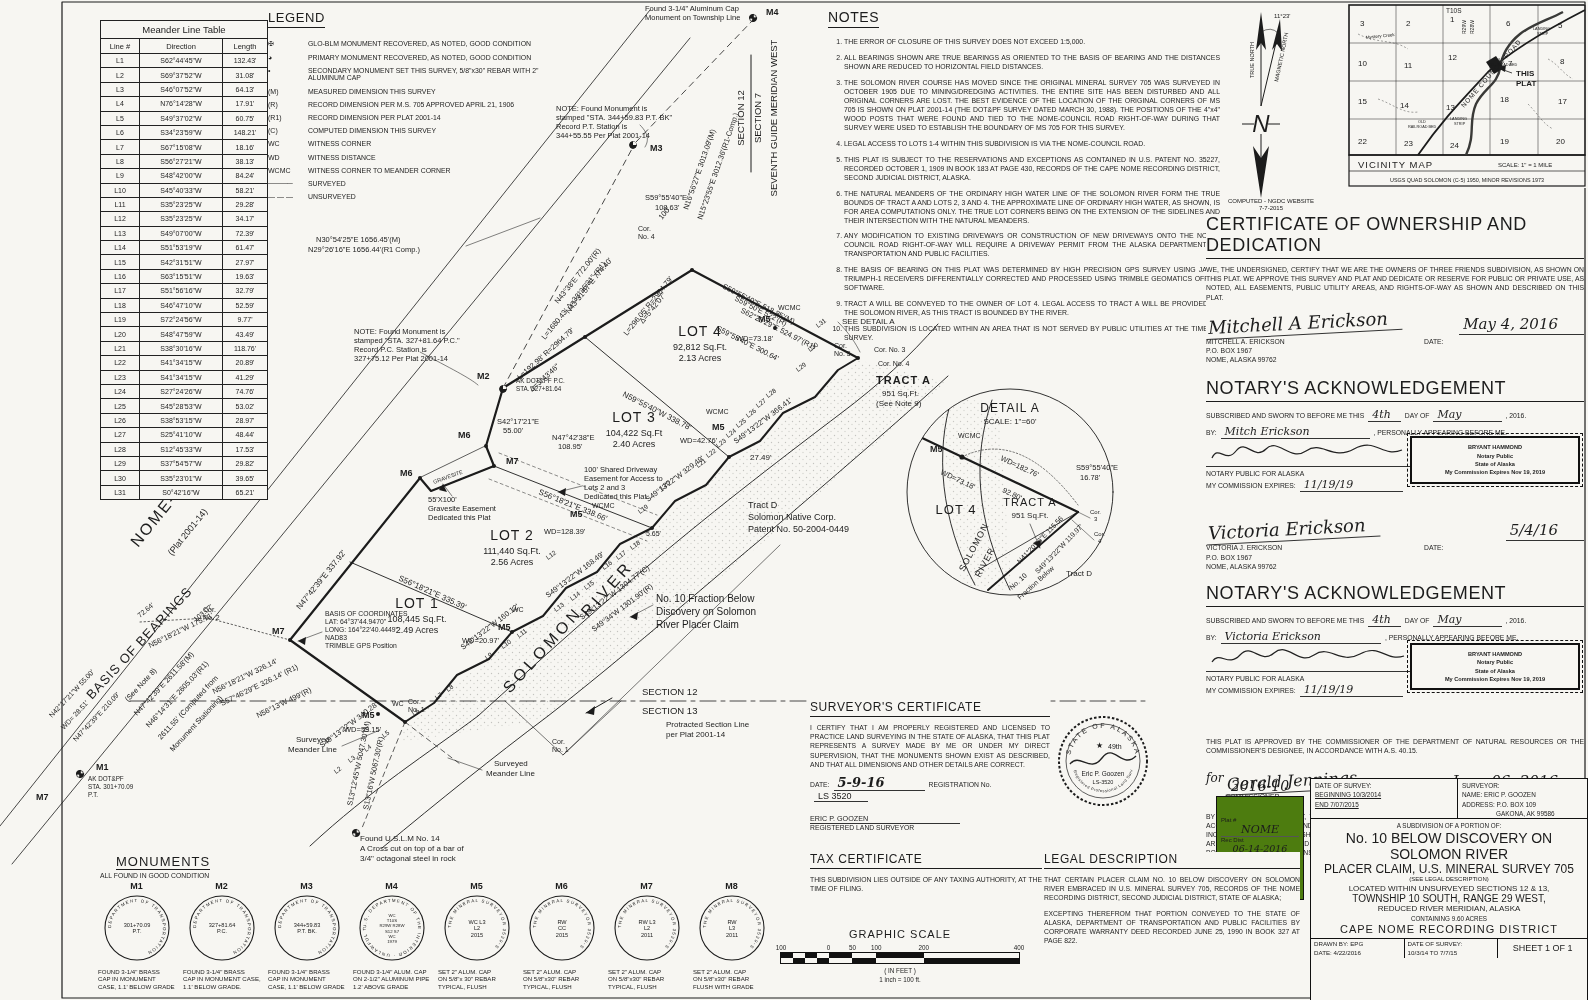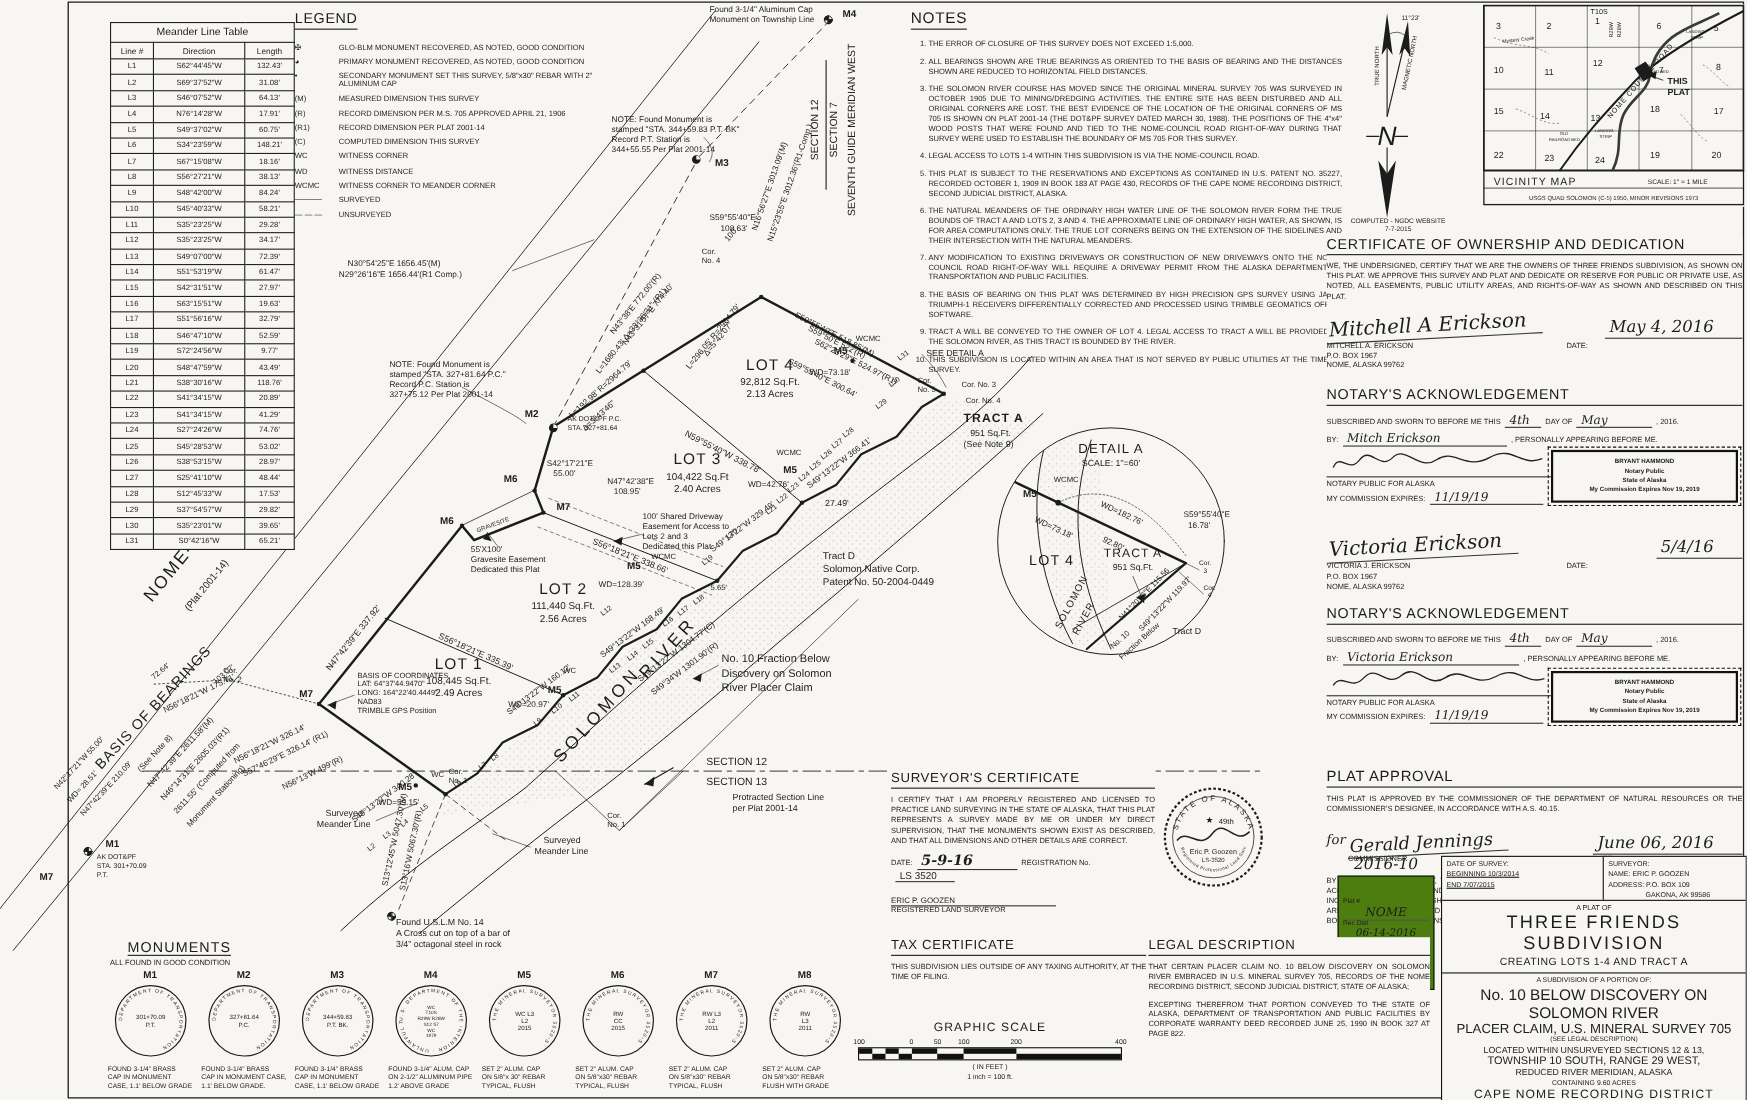--- a/index.html
+++ b/index.html
@@ -1,18 +1,18 @@
 <!DOCTYPE html>
 <html><head>
 <meta charset="utf-8">
 <style>
   html,body{margin:0;padding:0;}
   body{width:1588px;height:1000px;overflow:hidden;background:#f7f6f2;font-family:"Liberation Sans",sans-serif;color:#1c1c1c;position:relative;}
   .panel{position:absolute;}
-  .sec-title{font-size:13px;letter-spacing:.6px;border-bottom:1.2px solid #1c1c1c;padding-bottom:2px;margin:0 0 6px 0;font-weight:normal;}
+  .sec-title{font-size:18px;letter-spacing:.6px;border-bottom:1.2px solid #1c1c1c;padding-bottom:2px;margin:0 0 6px 0;font-weight:normal;}
   .body-text{font-size:6.8px;line-height:1.35;text-align:justify;margin:0 0 6px 0;}
   
   #meander table{border-collapse:collapse;background:#f7f6f2;}
   #meander td,#meander th{border:1px solid #222;font-size:7px;text-align:center;padding:0 2px;height:13.4px;font-weight:normal;}
   #meander .ttl{font-size:9.5px;height:17px;margin-left:25px;}
   #meander .hdr td{font-size:7.5px;height:14px;}
   
   .lg-row{display:flex;align-items:baseline;margin-bottom:6.2px;}
   .lg-sym{width:40px;font-size:7px;flex-shrink:0;}
   .lg-txt{font-size:6.9px;}
@@ -834,21 +834,20 @@
       </div>
     <div class="stampbox" style="top:60px;">
         <div>BRYANT HAMMOND</div>
         <div>Notary Public</div>
         <div>State of Alaska</div>
         <div>My Commission Expires Nov 19, 2019</div>
       </div>
   </div>
 
   <div style="margin-top:40px;">
-    <div class="sec-title" style="font-size:13.5px;">PLAT APPROVAL</div>
     <p class="body-text">THIS PLAT IS APPROVED BY THE COMMISSIONER OF THE DEPARTMENT OF NATURAL RESOURCES OR THE COMMISSIONER'S DESIGNEE, IN ACCORDANCE WITH A.S. 40.15.</p>
     <div class="sig-row" style="margin-top:16px;">
       <div style="display:flex;align-items:flex-start;">
         <span class="script" style="font-size:12px;margin-right:2px;">for</span>
         <div>
           <div class="script sig" style="font-size:16px;">Gerald Jennings</div>
           <div class="addr">COMMISSIONER</div>
         </div>
       </div>
       <div>
@@ -939,25 +938,20 @@
       <div>DATE OF SURVEY:</div>
       <div class="u">BEGINNING 10/3/2014</div>
       <div class="u">END    7/07/2015</div>
     </div>
     <div class="c">
       <div>SURVEYOR:</div>
       <div>NAME:   ERIC P. GOOZEN</div>
       <div>ADDRESS:   P.O. BOX 109</div>
       <div style="padding-left:34px;">GAKONA, AK 99586</div>
     </div>
-  </div>
-  <div class="r2">
-    <div style="font-size:6.5px;">A PLAT OF</div>
-    <div style="font-size:16.5px;letter-spacing:2px;margin:1px 0;">THREE FRIENDS SUBDIVISION</div>
-    <div style="font-size:9.5px;letter-spacing:0.5px;">CREATING LOTS 1-4 AND TRACT A</div>
   </div>
   <div class="r3">
     <div style="font-size:6.3px;">A SUBDIVISION OF A PORTION OF:</div>
     <div style="font-size:14px;margin-top:1px;">No. 10 BELOW DISCOVERY ON SOLOMON RIVER</div>
     <div style="font-size:12px;">PLACER CLAIM, U.S. MINERAL SURVEY 705</div>
     <div style="font-size:6px;">(SEE LEGAL DESCRIPTION)</div>
     <div style="font-size:8px;margin-top:2px;">LOCATED WITHIN UNSURVEYED SECTIONS 12 &amp; 13,</div>
     <div style="font-size:10px;">TOWNSHIP 10 SOUTH, RANGE 29 WEST,</div>
     <div style="font-size:8px;">REDUCED RIVER MERIDIAN, ALASKA</div>
     <div style="font-size:6.3px;margin-top:2px;">CONTAINING 9.60 ACRES</div>

